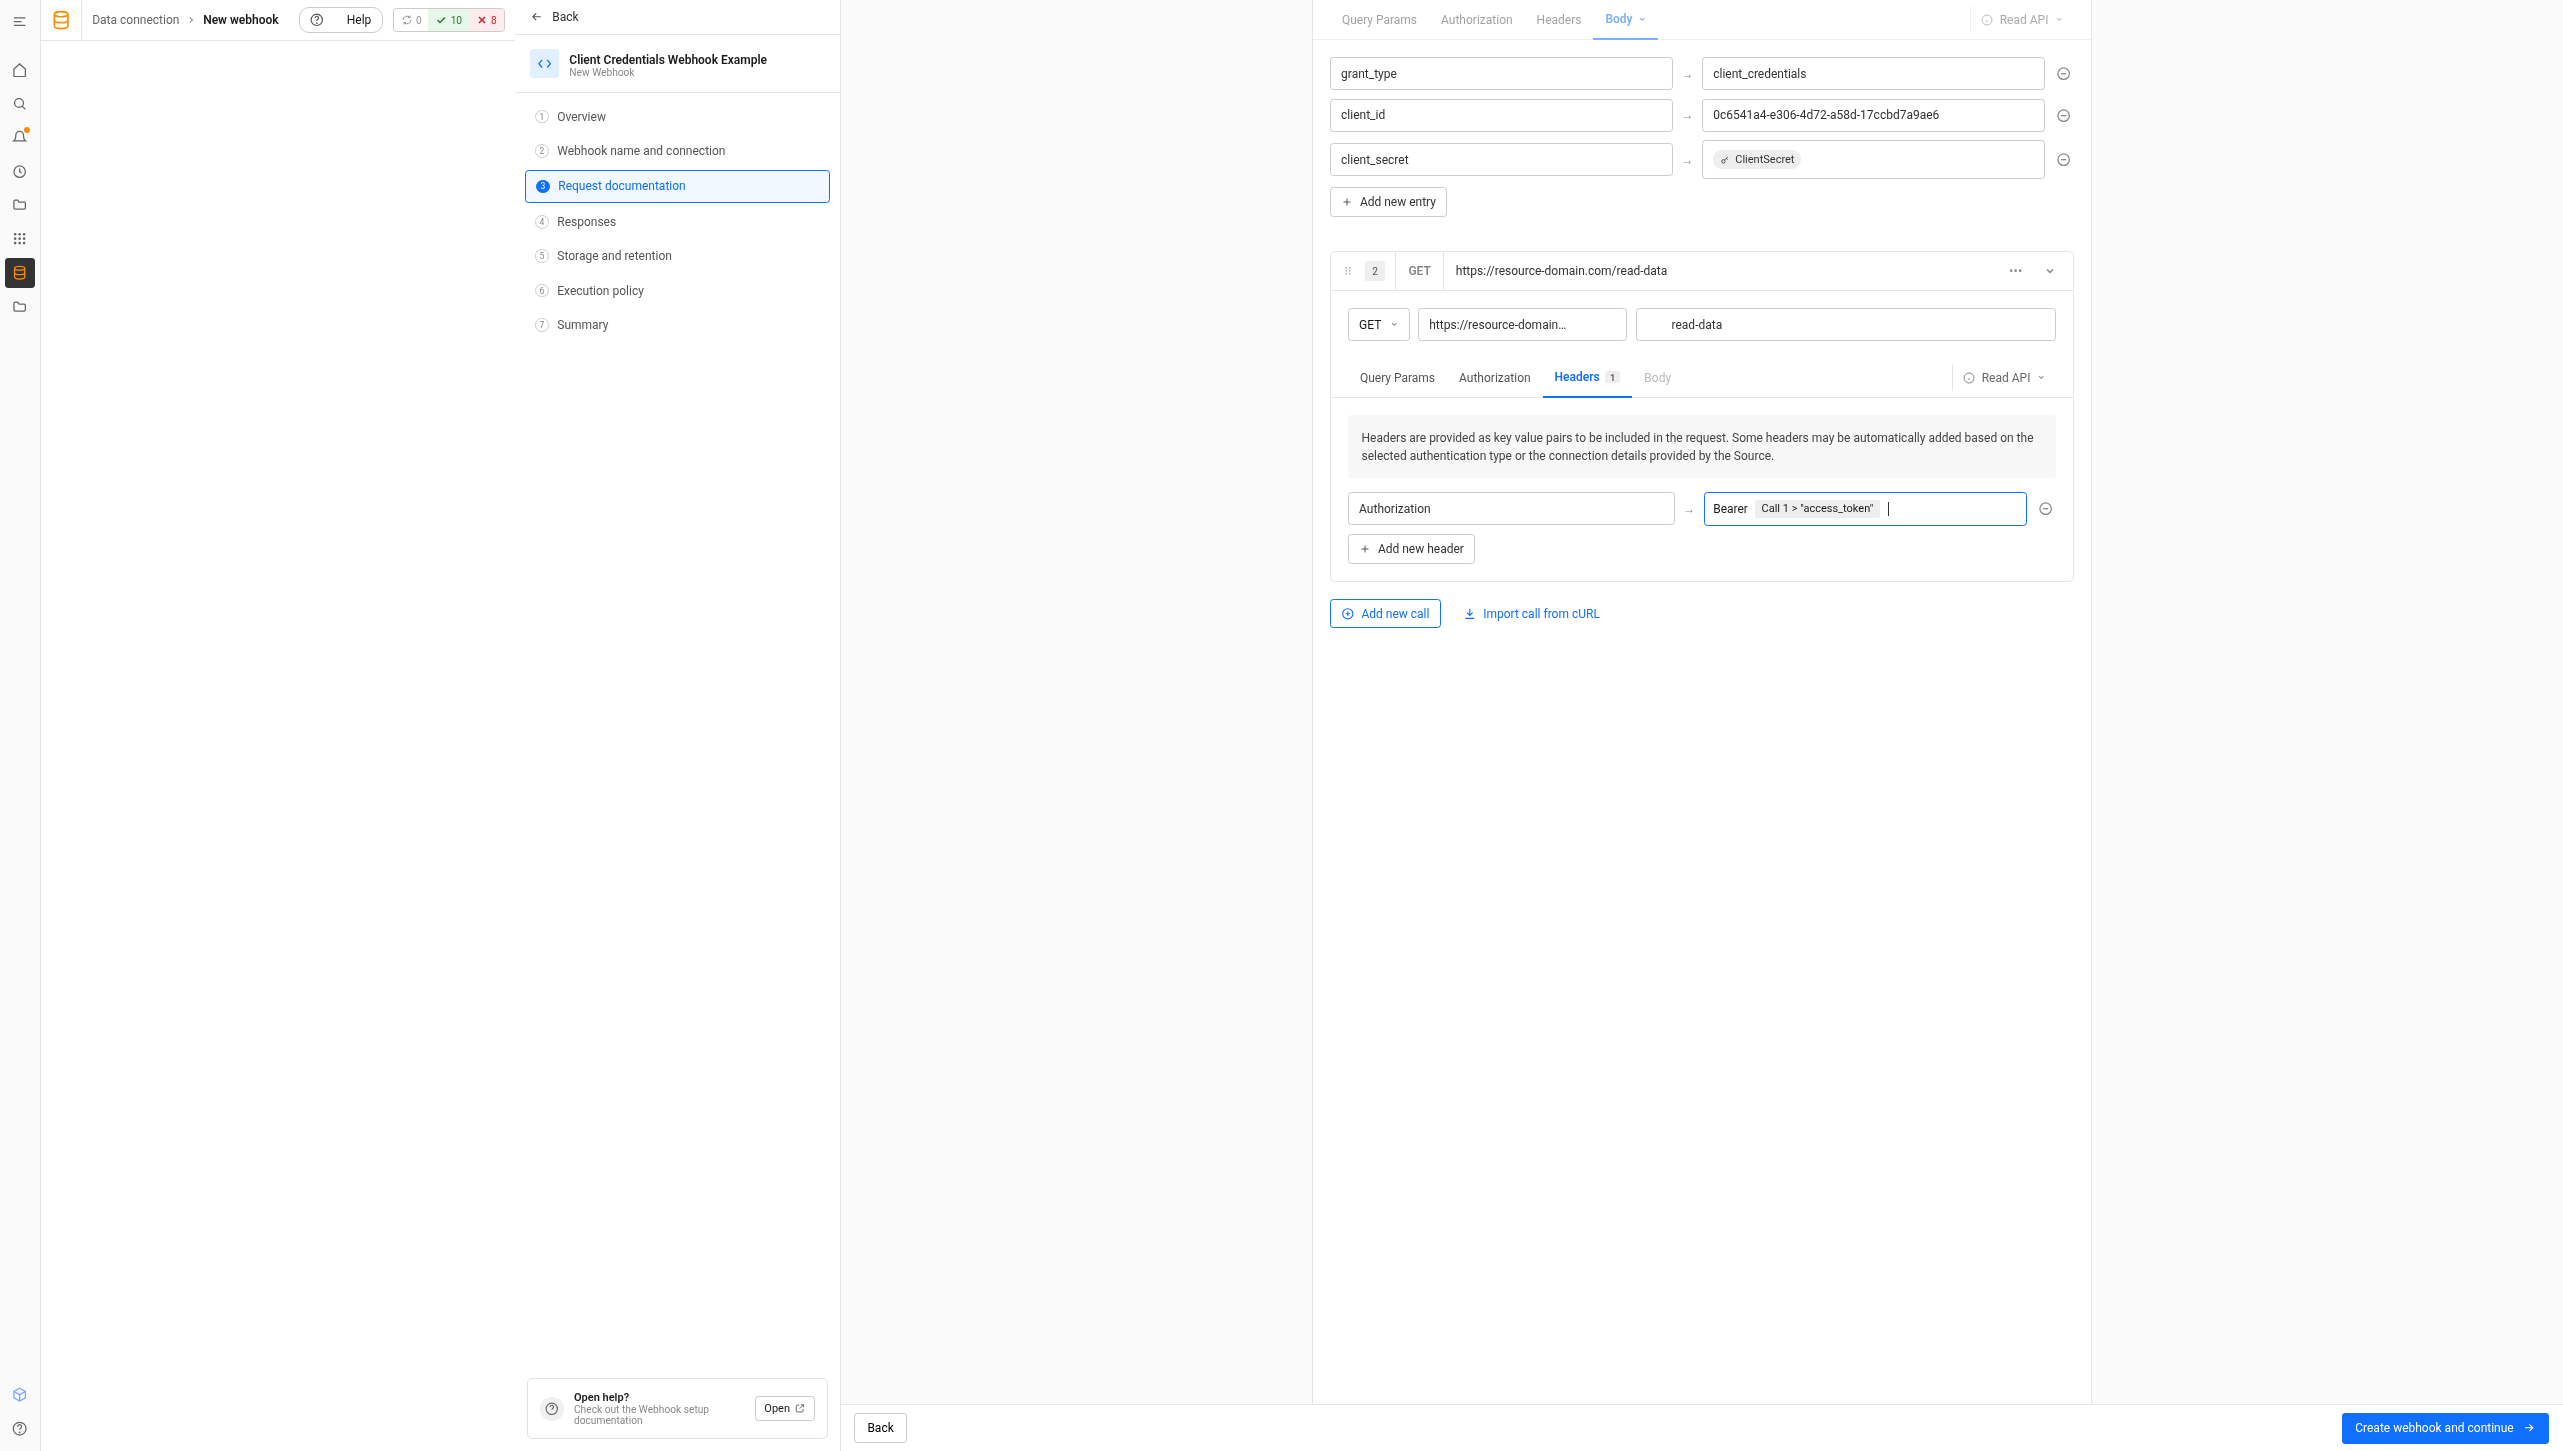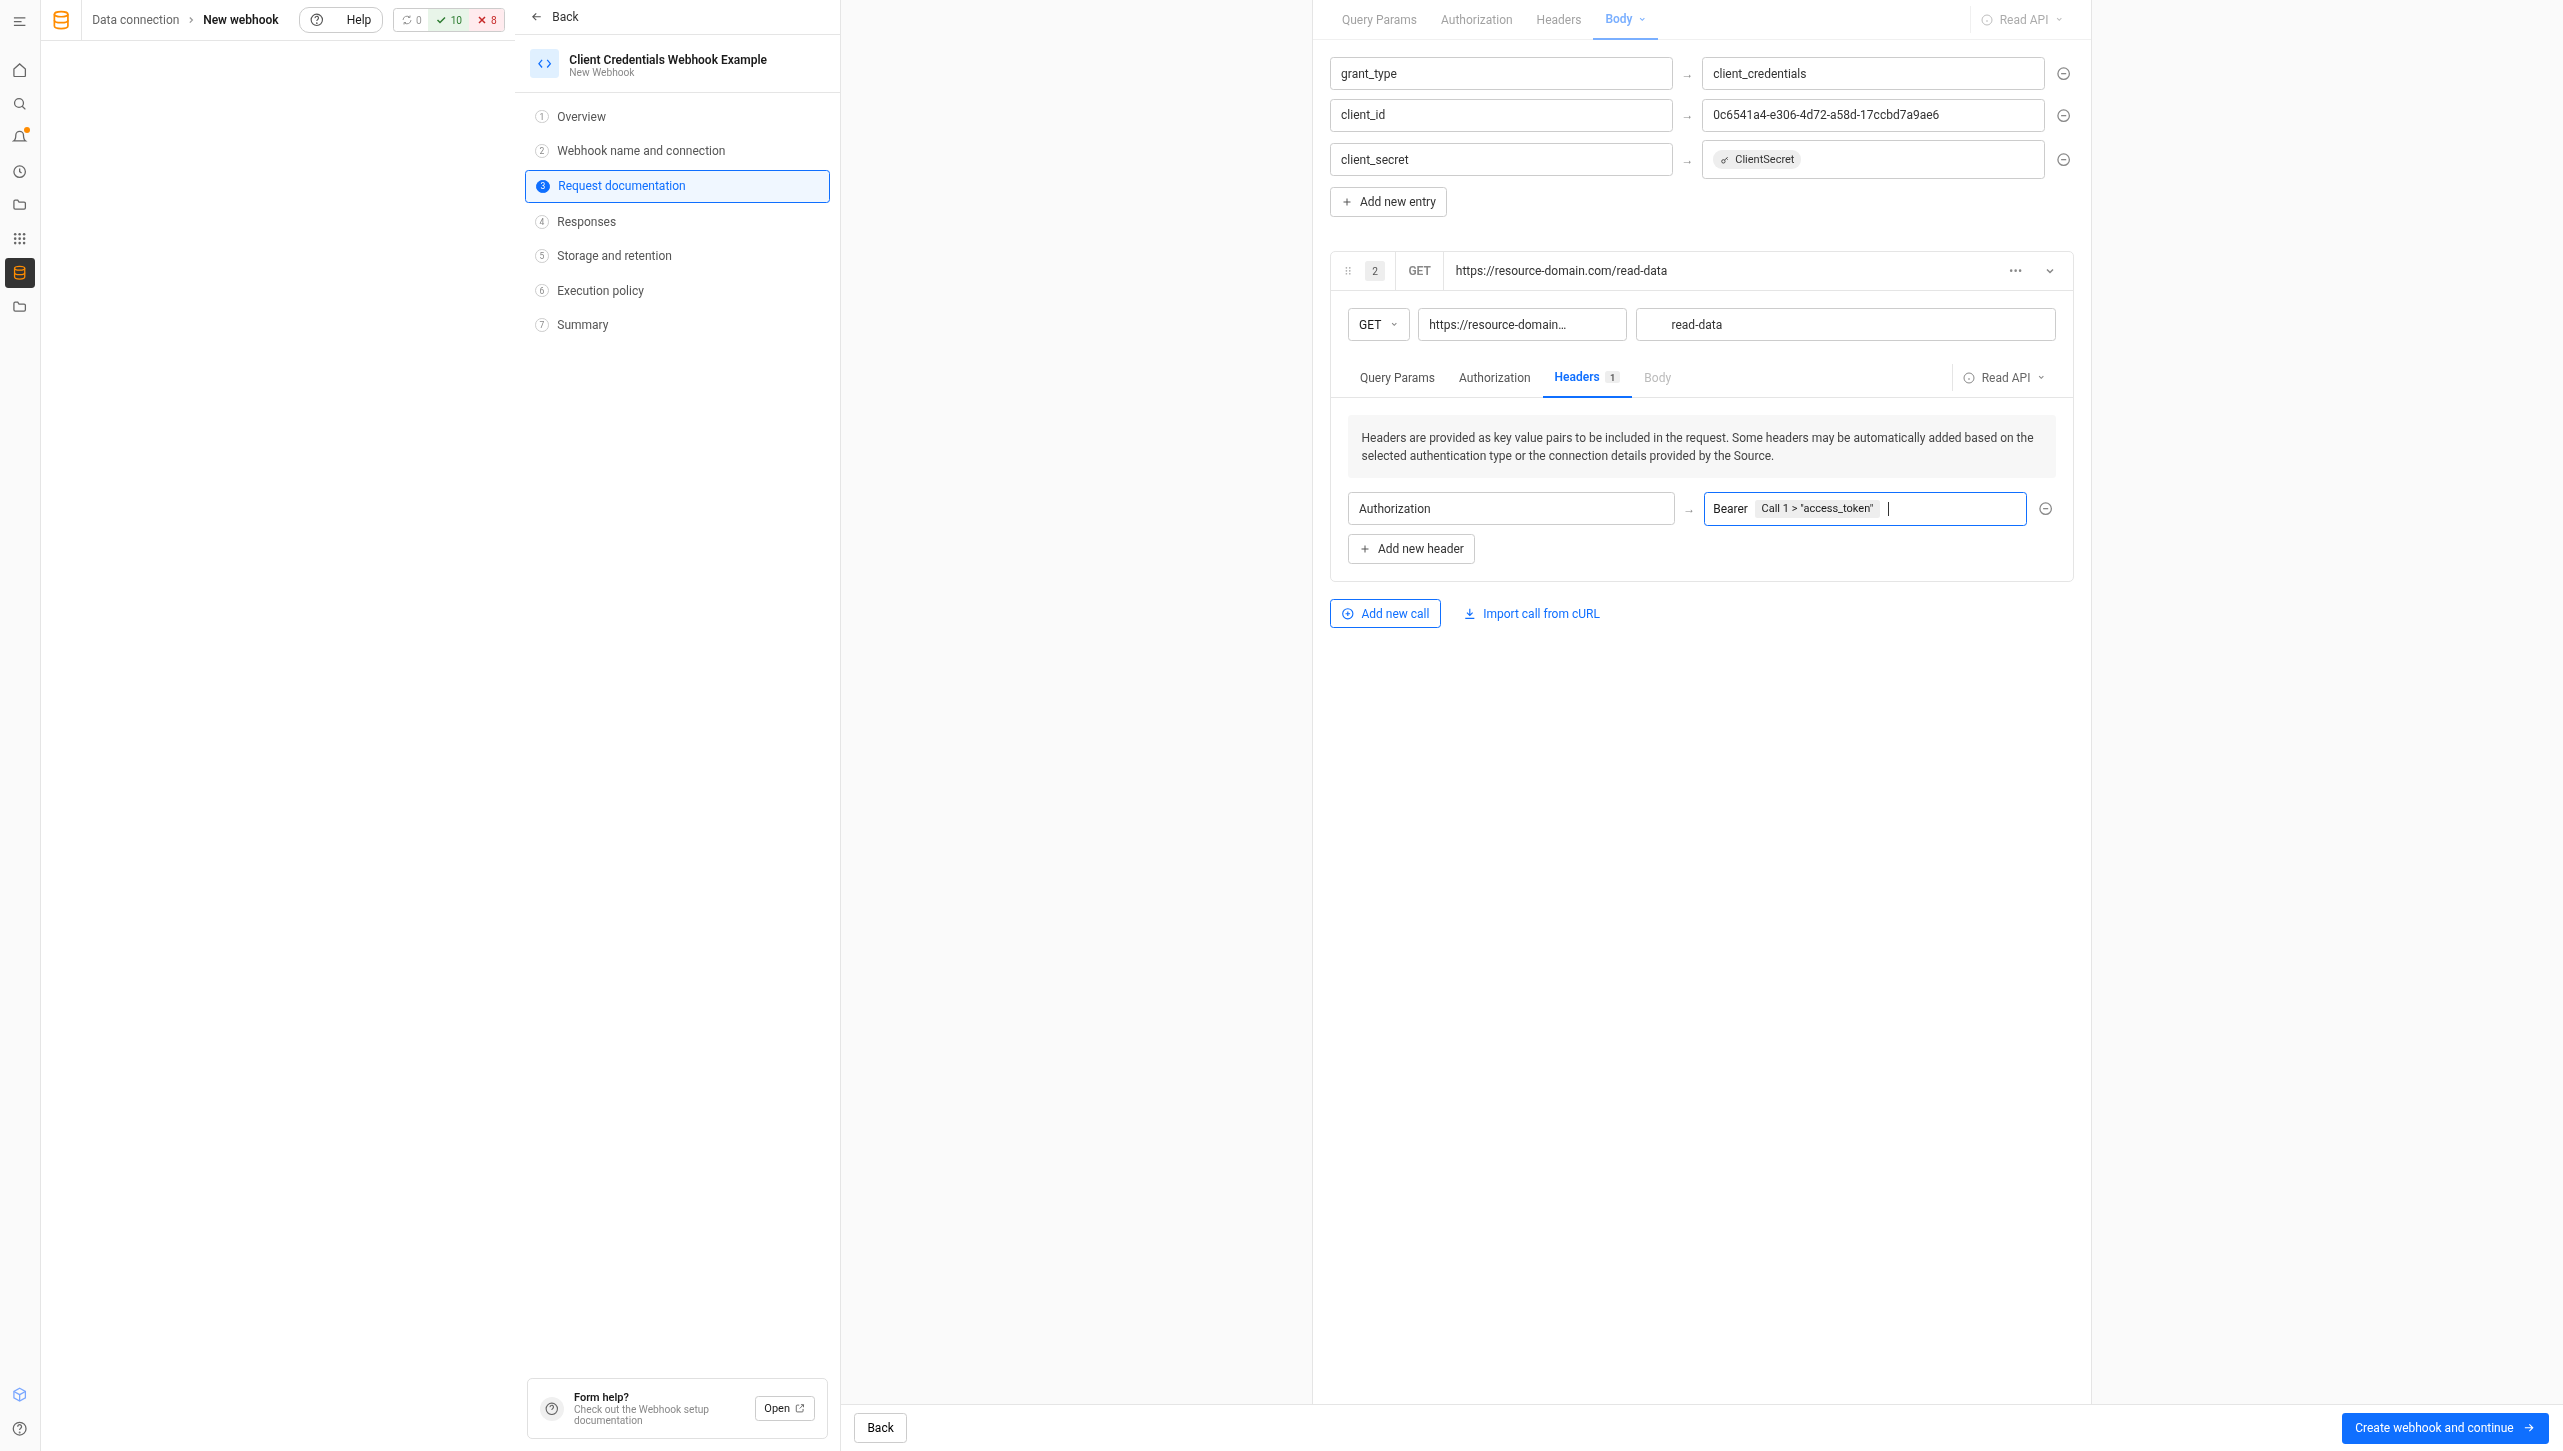--- a/index.html
+++ b/index.html
@@ -264,21 +264,21 @@
             </div>
         </div>
         <div class="help-card">
           <div class="hicon">
               <svg width="13.6" height="13.6" viewBox="0 0 24 24" fill="none" stroke="currentColor" stroke-width="2">
                 <circle cx="12" cy="12" r="10"></circle>
                 <path d="M9 9a3 3 0 115 2c-1 1-2 1.5-2 3"></path>
               </svg>
             </div>
           <div class="ht">
-            <div class="h1">Form help?</div>
+            <div class="h1">Open help?</div>
             <div class="h2">Check out the Webhook setup documentation</div>
           </div>
           <div class="open-btn">
             <span>Open</span>
             <svg width="10.2" height="10.2" viewBox="0 0 24 24" fill="none" stroke="#555" stroke-width="2">
                 <path d="M14 4h6v6M20 4l-9 9M19 14v5a2 2 0 01-2 2H5a2 2 0 01-2-2V7a2 2 0 012-2h5"></path>
               </svg>
           </div>
         </div>
       </div>

